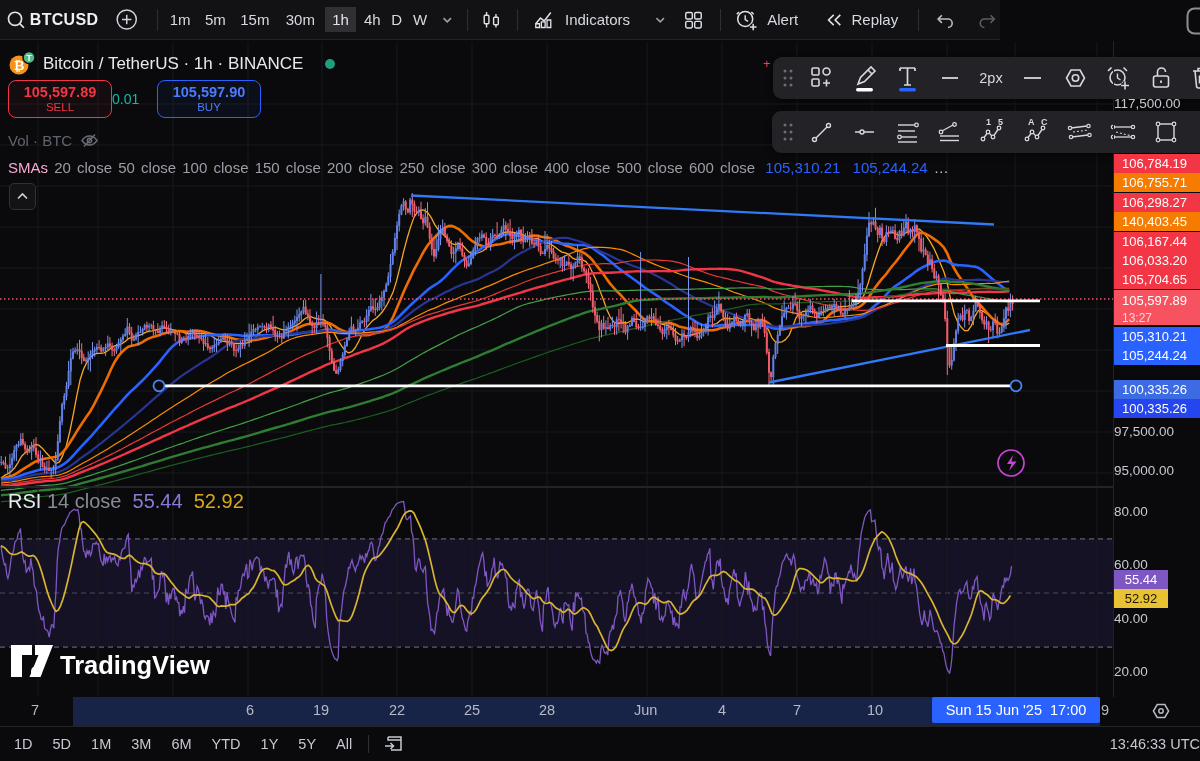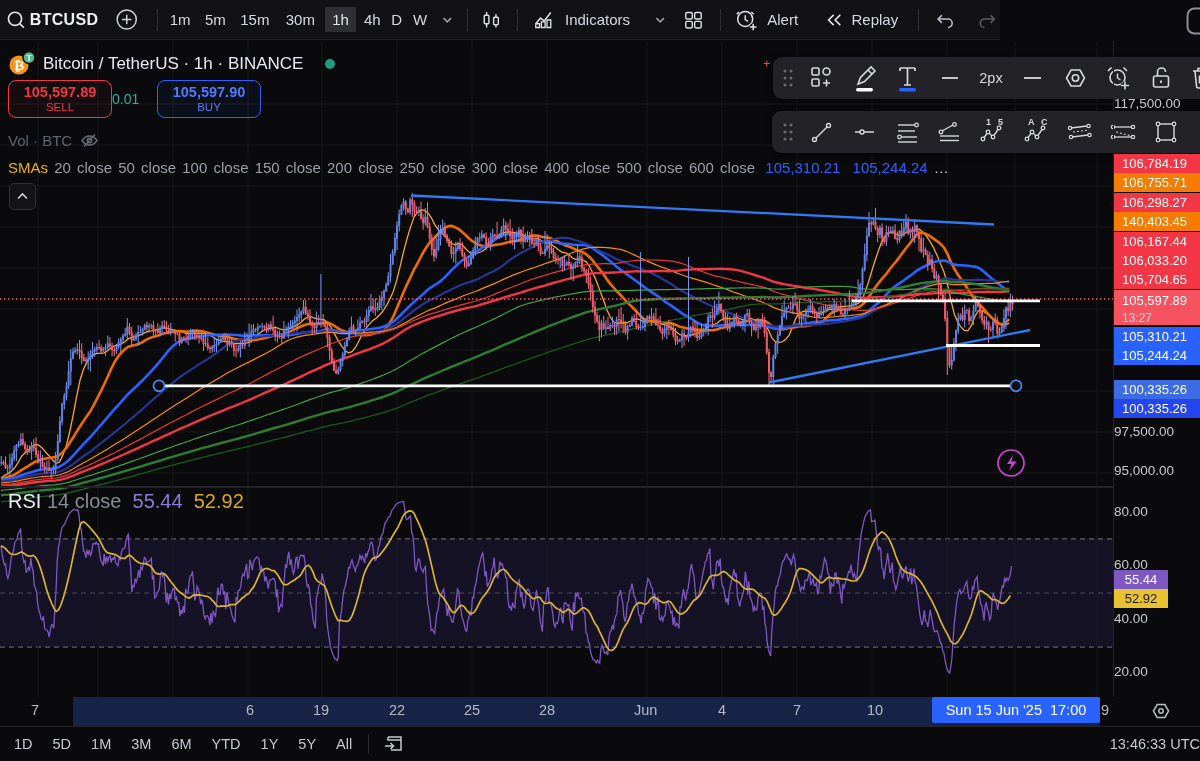--- a/index.html
+++ b/index.html
@@ -224,21 +224,21 @@
 </div>
 
 <div id="vol">Vol · BTC
   <svg style="vertical-align:-4px;margin-left:8px" width="19" height="19" viewBox="0 0 19 19">
         <path d="M2 9.5s3-4.5 7.5-4.5S17 9.5 17 9.5s-3 4.5-7.5 4.5S2 9.5 2 9.5z" fill="none" stroke="#6a6d78" stroke-width="1.4"></path>
         <circle cx="9.5" cy="9.5" r="2.2" fill="none" stroke="#6a6d78" stroke-width="1.4"></circle>
         <line x1="4" y1="15.5" x2="15" y2="3.5" stroke="#6a6d78" stroke-width="1.4"></line>
       </svg>
 </div>
 
-<div id="smas"><span style="color:#eab308">SMAs</span> 20 close 50 close 100 close 150 close 200 close 250 close 300 close 400 close 500 close 600 close <span class="blue" style="margin-left:4px">105,310.21</span> <span class="blue" style="margin-left:6px">105,244.24</span> <span style="color:#c6c9d1">…</span></div>
+<div id="smas"><span style="color:#f9a8d4">SMAs</span> 20 close 50 close 100 close 150 close 200 close 250 close 300 close 400 close 500 close 600 close <span class="blue" style="margin-left:4px">105,310.21</span> <span class="blue" style="margin-left:6px">105,244.24</span> <span style="color:#c6c9d1">…</span></div>
 <div id="collapse">
       <svg width="25" height="25" viewBox="0 0 25 25">
         <path d="M8 14.5l4.5-4.5 4.5 4.5" fill="none" stroke="#cfd2d9" stroke-width="1.6"></path>
       </svg>
     </div>
 
 <div class="ftb" id="ftb1">
   <svg class="icon" style="width:24px;margin-left:3px" viewBox="0 0 24 42">
         <g fill="#6a6d78">
           <circle cx="9" cy="14" r="1.5"></circle>
@@ -380,20 +380,30 @@
           <circle cx="13" cy="13" r="1.8"></circle>
           <circle cx="29" cy="13" r="1.8"></circle>
           <circle cx="13" cy="29" r="1.8"></circle>
           <circle cx="29" cy="29" r="1.8"></circle>
         </g>
       </svg>
 </div>
 
 <div class="abs" style="left:8px;top:490px;font-size:20px;color:#e6e9ef">RSI <span class="gray">14 close</span>&nbsp; <span style="color:#8a7ad8">55.44</span>&nbsp; <span style="color:#d8a81e">52.92</span></div>
 
+<div class="abs" style="left:10px;top:643px">
+  <svg width="240" height="36" viewBox="0 0 240 36">
+    <g fill="#fff">
+          <path d="M1 2h21v10h-10v22h-11z"></path>
+          <circle cx="26.5" cy="28.5" r="5.5"></circle>
+          <path d="M25 2h18l-12.5 32h-11l9-22H25z"></path>
+        </g>
+    <text x="50" y="31" font-size="25.5" font-weight="bold" fill="#fff" font-family="Liberation Sans">TradingView</text>
+  </svg>
+</div>
 
 <div id="scale">
   <div class="plab" style="top:55px">117,500.00</div>
   <div class="clab" style="top:112.5px;background:#f23645">106,784.19</div>
   <div class="clab" style="top:132px;background:#f57c00">106,755.71</div>
   <div class="clab" style="top:151.5px;background:#f23645">106,298.27</div>
   <div class="clab" style="top:171px;background:#f57c00">140,403.45</div>
   <div class="clab" style="top:190.5px;background:#f23645">106,167.44</div>
   <div class="clab" style="top:209.5px;background:#f23645">106,033.20</div>
   <div class="clab" style="top:229px;background:#f23645">105,704.65</div>

